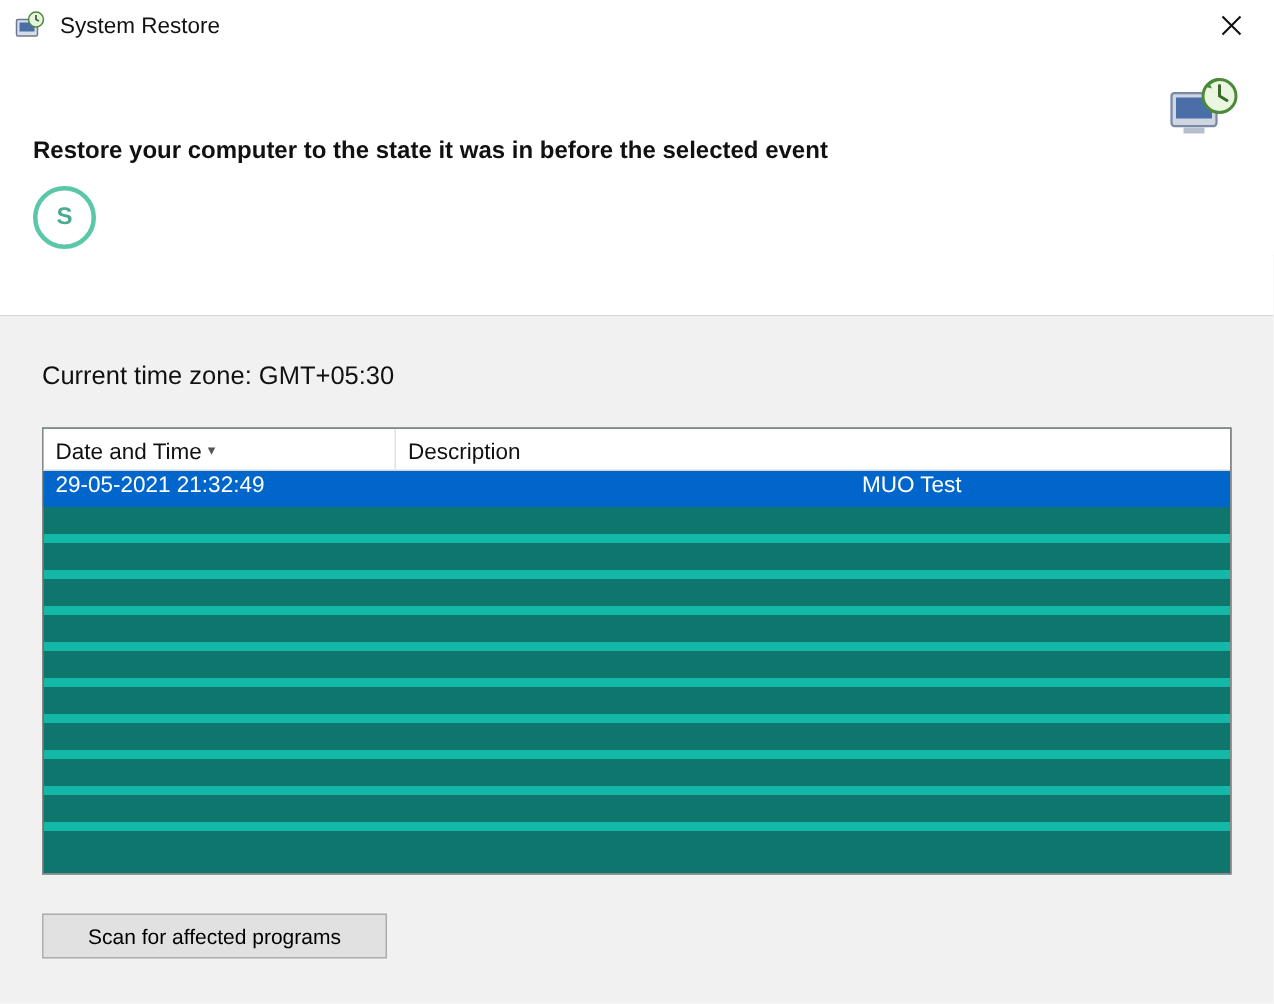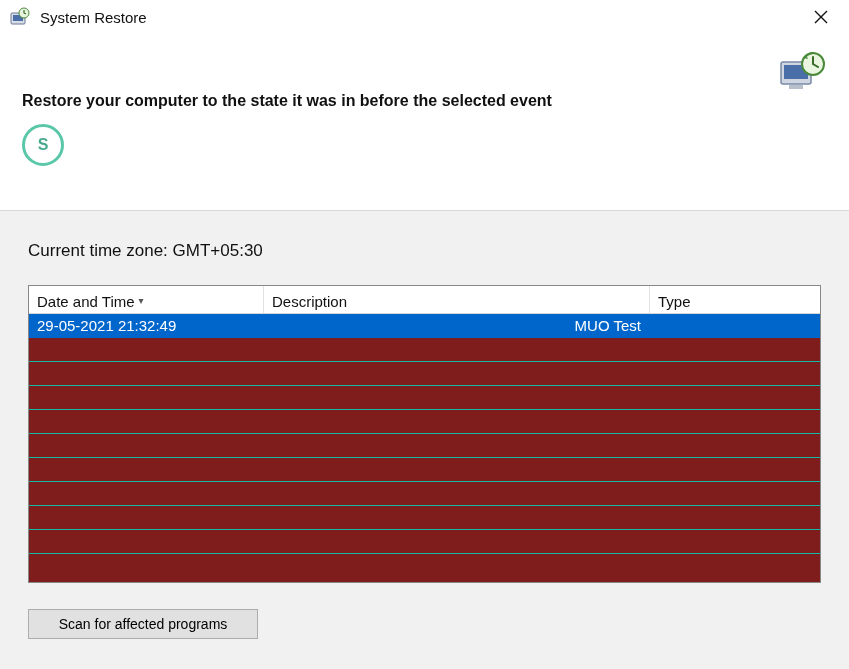--- a/index.html
+++ b/index.html
@@ -58,21 +58,21 @@
     }
     .header-icon { width:48px; height:40px; }
     .content {
       background: #f1f1f1;
       padding: 30px 28px 24px 28px;
       height: 466px;
       border-bottom: 1px solid #d8d8d8;
     }
     .tz-label { font-size: 17px; margin-bottom: 24px; color:#111;}
     .grid {
-      background:#7f1d1d;
+      background:#0f766e;
       border: 1px solid #888;
       height: 298px;
       display:flex; flex-direction:column;
     }
     .grid-header {
       display:flex;
       background:#fff;
       border-bottom: 1px solid #d6d6d6;
       height: 28px;
       align-items:stretch;
@@ -89,21 +89,21 @@
       cursor: pointer;
     }
     .grid-header .hcell:last-child { border-right:none;}
     .sort-chevron { font-size:10px; color:#555; transform: translateY(-1px);}
     .grid-body { flex:1; overflow:hidden; }
     .row {
       display:flex;
       height: 24px;
       font-size: 15px;
       align-items:center;
-      border-bottom: 1px solid #14b8a6;
+      border-bottom: 6px solid #14b8a6;
     }
     .row.sel { background:#0066cb; color:#fff; border-bottom-color:#0066cb;}
     .row .cell { padding: 0 8px; border-right:1px solid transparent;}
     .row:not(.sel) .cell { border-right-color: #f0f0f0; }
     .scan-row { display:flex; justify-content:flex-start; margin-top: 26px;}
     .btn {
       background: #e1e1e1;
       border: 1px solid #adadad;
       font-family: inherit;
       font-size: 14px;
@@ -172,23 +172,20 @@
 
   <div class="grid">
     <div class="grid-header">
       <div class="hcell col-dt">
         <span>Date and Time</span>
         <span class="sort-chevron">▾</span>
       </div>
       <div class="hcell col-desc">
         <span>Description</span>
       </div>
-      <div class="hcell col-type">
-        <span>Type</span>
-      </div>
     </div>
     <div class="grid-body">
       <div class="row sel">
         <div class="cell col-dt">29-05-2021 21:32:49</div>
         <div class="cell col-desc">MUO Test</div>
       </div>
       <div class="row">
           <div class="cell col-dt"></div>
           <div class="cell col-desc"></div>
           <div class="cell col-type"></div>

